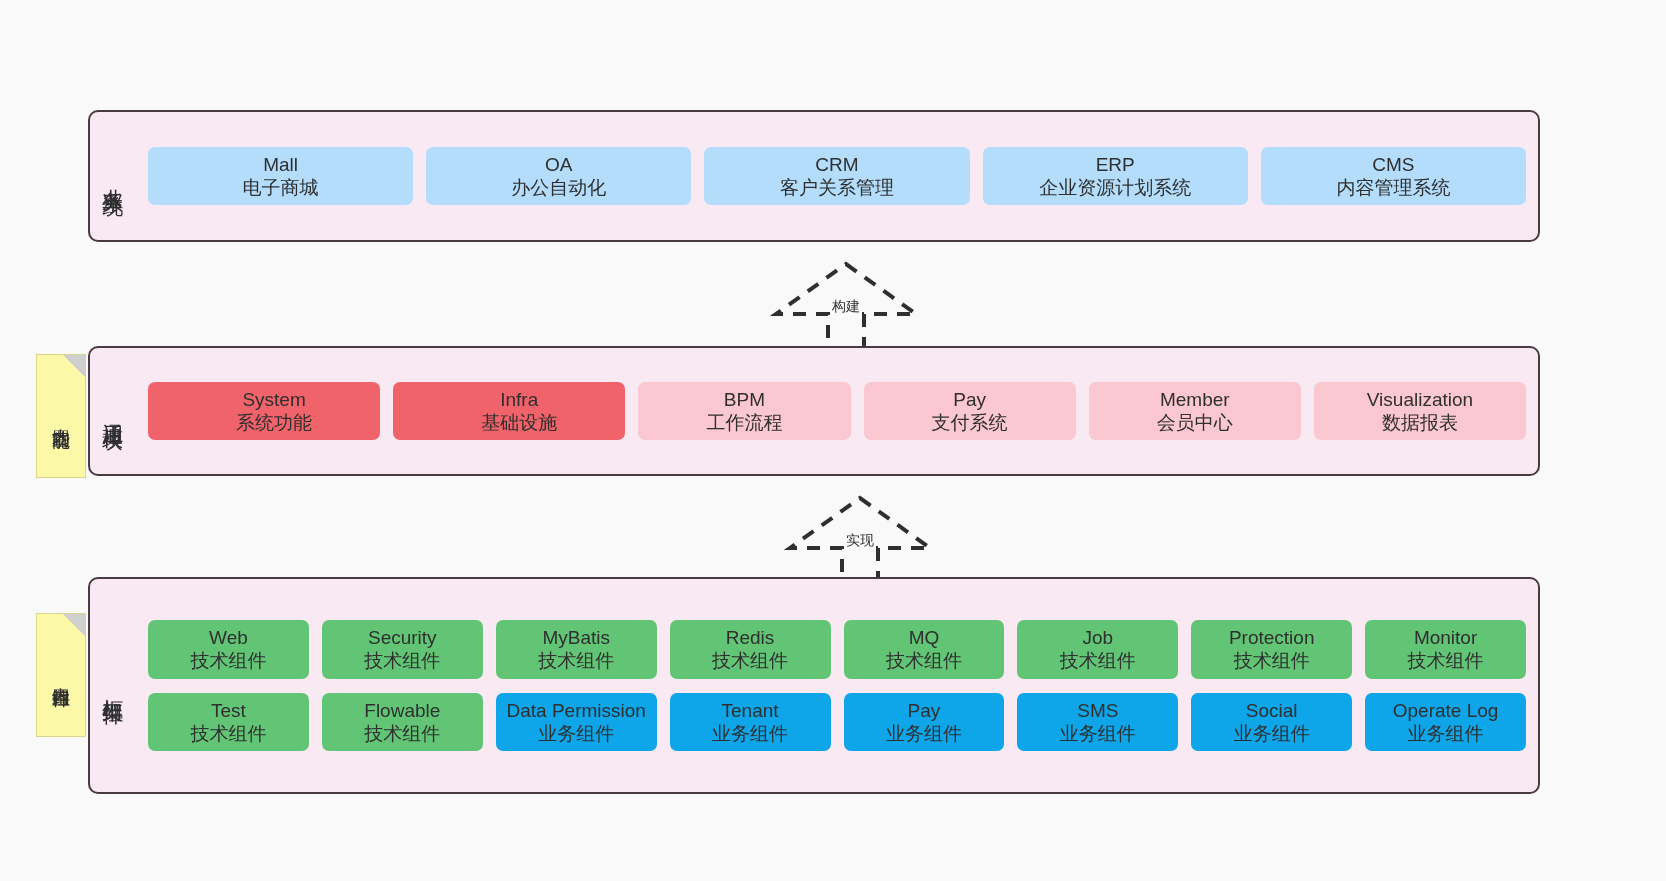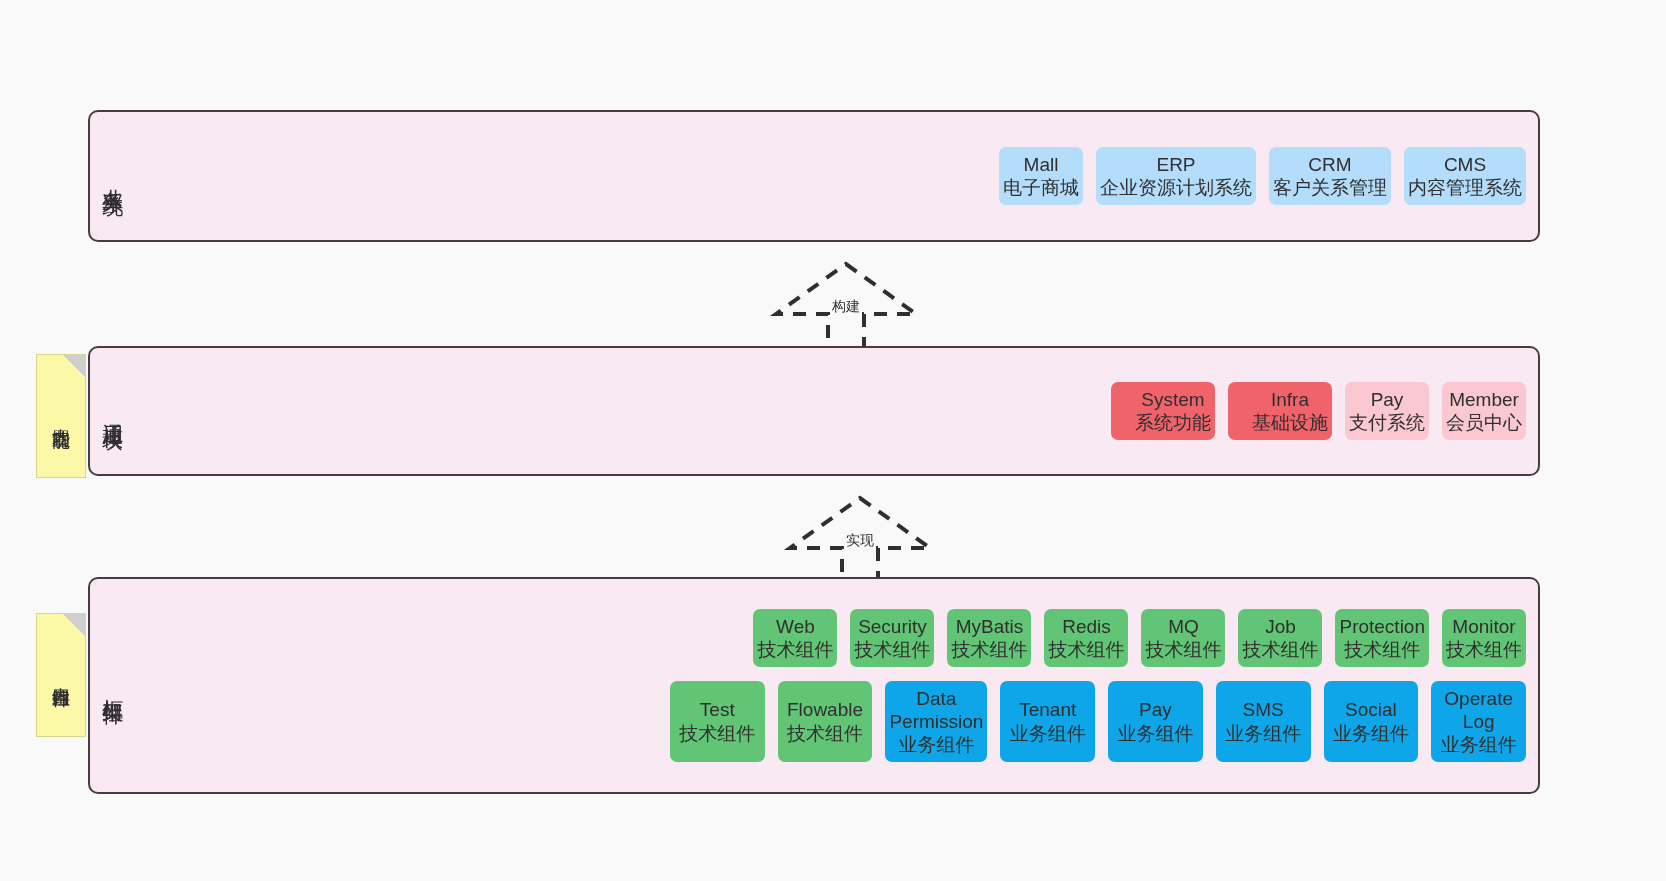--- a/index.html
+++ b/index.html
@@ -47,21 +47,20 @@
     white-space: nowrap;
     user-select: none;
   }
   .layer-body {
     flex: 1 1 auto;
     display: flex;
     flex-direction: column;
     justify-content: center;
     gap: 14px;
     padding: 0 12px;
-    align-items: flex-end;
   }
   .row {
     display: flex;
     gap: 13px;
   }
   .cell {
     flex: 1 1 0;
     border-radius: 7px;
     display: flex;
     flex-direction: column;
@@ -148,26 +147,30 @@
 
   <div class="layer" id="layer-business">
     <div class="layer-title">业务系统</div>
     <div class="layer-body">
       <div class="row" id="business-row">
           <div class="cell c-blue">
             <div class="cell-name">Mall</div>
             <div class="cell-sub">电子商城</div>
           </div>
           <div class="cell c-blue">
+            <div class="cell-name">OA</div>
+            <div class="cell-sub">办公自动化</div>
+          </div>
+          <div class="cell c-blue">
+            <div class="cell-name">CRM</div>
+            <div class="cell-sub">客户关系管理</div>
+          </div>
+          <div class="cell c-blue">
             <div class="cell-name">ERP</div>
             <div class="cell-sub">企业资源计划系统</div>
-          </div>
-          <div class="cell c-blue">
-            <div class="cell-name">CRM</div>
-            <div class="cell-sub">客户关系管理</div>
           </div>
           <div class="cell c-blue">
             <div class="cell-name">CMS</div>
             <div class="cell-sub">内容管理系统</div>
           </div>
         </div>
     </div>
   </div>
 
   <div class="connector" id="connector-build">
@@ -187,26 +190,34 @@
       <div class="row" id="modules-row">
           <div class="cell c-red">
             <div class="cell-name">System</div>
             <div class="cell-sub">系统功能</div>
           </div>
           <div class="cell c-red">
             <div class="cell-name">Infra</div>
             <div class="cell-sub">基础设施</div>
           </div>
           <div class="cell c-pink">
+            <div class="cell-name">BPM</div>
+            <div class="cell-sub">工作流程</div>
+          </div>
+          <div class="cell c-pink">
             <div class="cell-name">Pay</div>
             <div class="cell-sub">支付系统</div>
           </div>
           <div class="cell c-pink">
             <div class="cell-name">Member</div>
             <div class="cell-sub">会员中心</div>
+          </div>
+          <div class="cell c-pink">
+            <div class="cell-name">Visualization</div>
+            <div class="cell-sub">数据报表</div>
           </div>
         </div>
     </div>
   </div>
 
   <div class="connector" id="connector-implement">
     <svg width="180" height="100" viewBox="0 0 180 100" aria-hidden="true">
       <path d="M 90 8 L 160 58 L 108 58 L 108 98 L 72 98 L 72 58 L 20 58 Z" fill="none" stroke="#2f2f2f" stroke-width="4" stroke-dasharray="13 10" stroke-linejoin="miter"></path>
     </svg>
     <span class="conn-label">实现</span>

